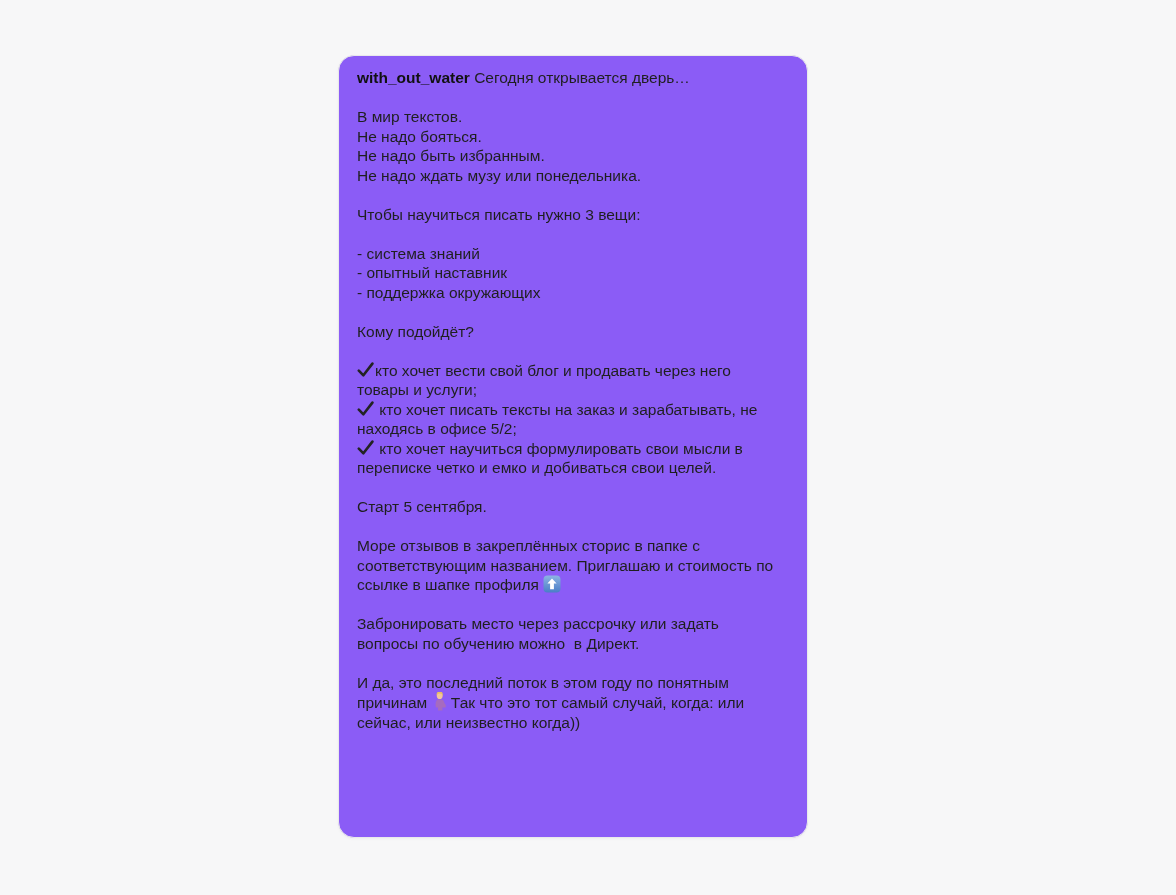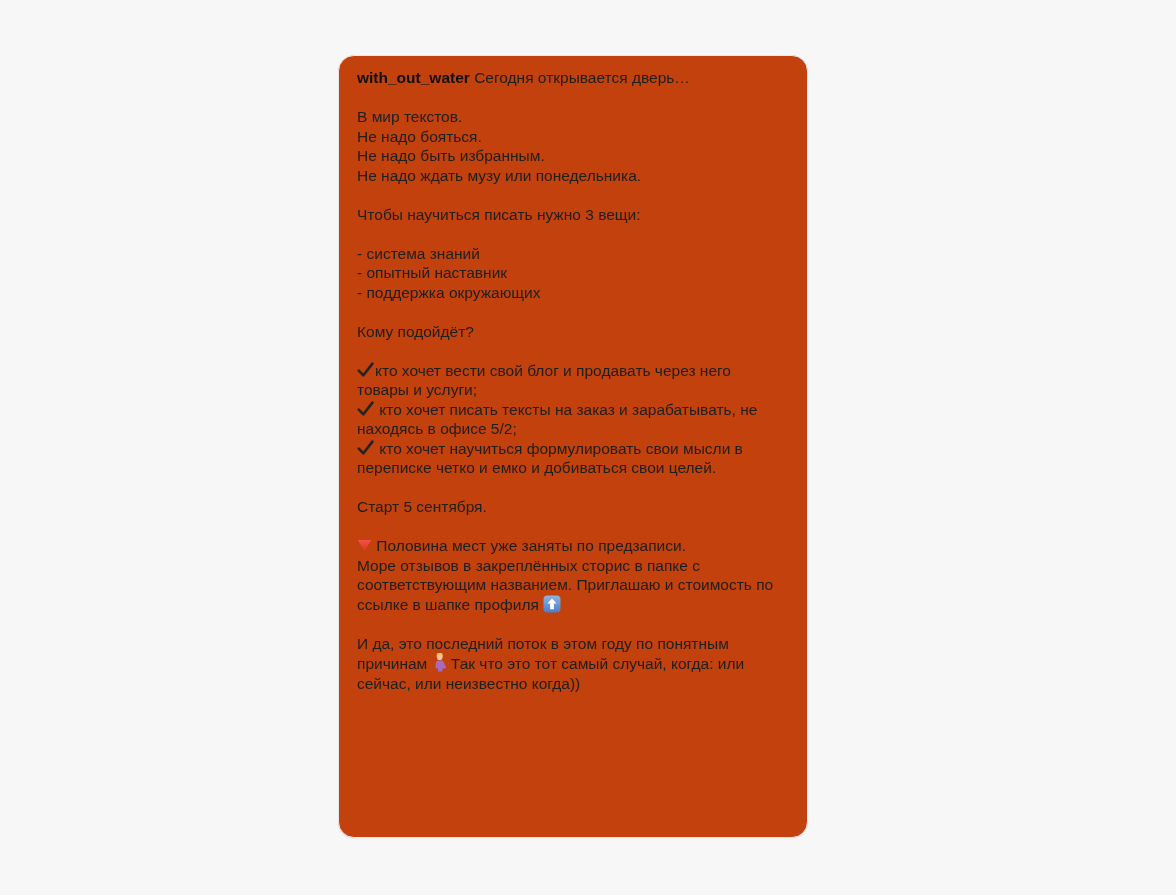--- a/index.html
+++ b/index.html
@@ -6,21 +6,21 @@
   html, body {
     width: 1176px; height: 895px;
     background: #f7f7f8;
     font-family: "Liberation Sans", sans-serif;
     overflow: hidden;
   }
   .post-card {
     position: absolute;
     left: 338px; top: 55px;
     width: 470px; height: 783px;
-    background: #c2410c;
+    background: #8b5cf6;
     border: 1px solid #e9e9eb;
     border-radius: 16px;
     box-shadow: 0 1px 3px rgba(0,0,0,0.04);
     padding: 12px 18px 20px 18px;
     overflow: hidden;
   }
   .caption {
     width: 424px;
     color: #1f1f1f;
     font-size: 15.5px;
@@ -78,41 +78,33 @@
               <path d="M1.8 8.6 L6.4 13.3 L15.4 1.6" fill="none" stroke="#232323" stroke-width="2.6" stroke-linecap="round" stroke-linejoin="round"></path>
             </svg></span><span> кто хочет писать тексты на заказ и зарабатывать, не находясь в офисе 5/2;</span></p>
       <p class="para"><span class="emoji check-emoji"><svg width="17" height="15" viewBox="0 0 17 15">
               <path d="M1.8 8.6 L6.4 13.3 L15.4 1.6" fill="none" stroke="#232323" stroke-width="2.6" stroke-linecap="round" stroke-linejoin="round"></path>
             </svg></span><span> кто хочет научиться формулировать свои мысли в переписке четко и емко и добиваться свои целей.</span></p>
     </div>
 
     <p class="para gap">Старт 5 сентября.</p>
 
     <div class="gap">
-      <p class="para"><span class="emoji triangle-emoji"><svg width="15" height="13" viewBox="0 0 15 13">
-              <defs>
-                <linearGradient id="tg" x1="0" y1="0" x2="0" y2="1">
-                  <stop offset="0" stop-color="#f05545"></stop>
-                  <stop offset="1" stop-color="#de3423"></stop>
-                </linearGradient>
-              </defs>
-              <polygon points="0.8,1 14.2,1 7.5,12.2" fill="url(#tg)"></polygon>
-            </svg></span><span> Половина мест уже заняты по предзаписи.</span></p>
       <p class="para"><span>Море отзывов в закреплённых сторис в папке с соответствующим названием. Приглашаю и стоимость по ссылке в шапке профиля </span><span class="emoji arrow-emoji"><svg width="18" height="18" viewBox="0 0 18 18">
               <defs>
                 <linearGradient id="ag" x1="0" y1="0" x2="0" y2="1">
                   <stop offset="0" stop-color="#8db4e2"></stop>
                   <stop offset="1" stop-color="#4a7ec7"></stop>
                 </linearGradient>
               </defs>
               <rect x="0.5" y="0.5" width="17" height="17" rx="4" fill="url(#ag)"></rect>
               <path d="M9 3.4 L13.6 8.6 H10.9 V14.2 H7.1 V8.6 H4.4 Z" fill="#ffffff"></path>
             </svg></span></p>
     </div>
 
+    <p class="para gap">Забронировать место через рассрочку или задать вопросы по обучению можно  в Директ.</p>
 
     <p class="para gap"><span>И да, это последний поток в этом году по понятным причинам </span><span class="emoji pregnant-emoji"><svg width="15" height="19" viewBox="0 0 15 19">
             <path d="M4.6 2.6 a3.1 3.1 0 0 1 6.2 0 l0 1.2 -6.2 0 z" fill="#e9c05e"></path>
             <circle cx="7.7" cy="4.2" r="2.8" fill="#f2c49c"></circle>
             <path d="M5.2 7.6 h4.6 c1.6 0.6 2.4 2 2.6 3.6 c1.4 1.2 1.8 2.8 1.2 4.4 h-3.2 v2.8 h-4.4 v-2.8 h-2 c-0.8-2.8-0.6-5.6 1.2-8z" fill="#a66bbf"></path>
           </svg></span><span> Так что это тот самый случай, когда: или сейчас, или неизвестно когда))</span></p>
 
   </div>
 </div>
 

